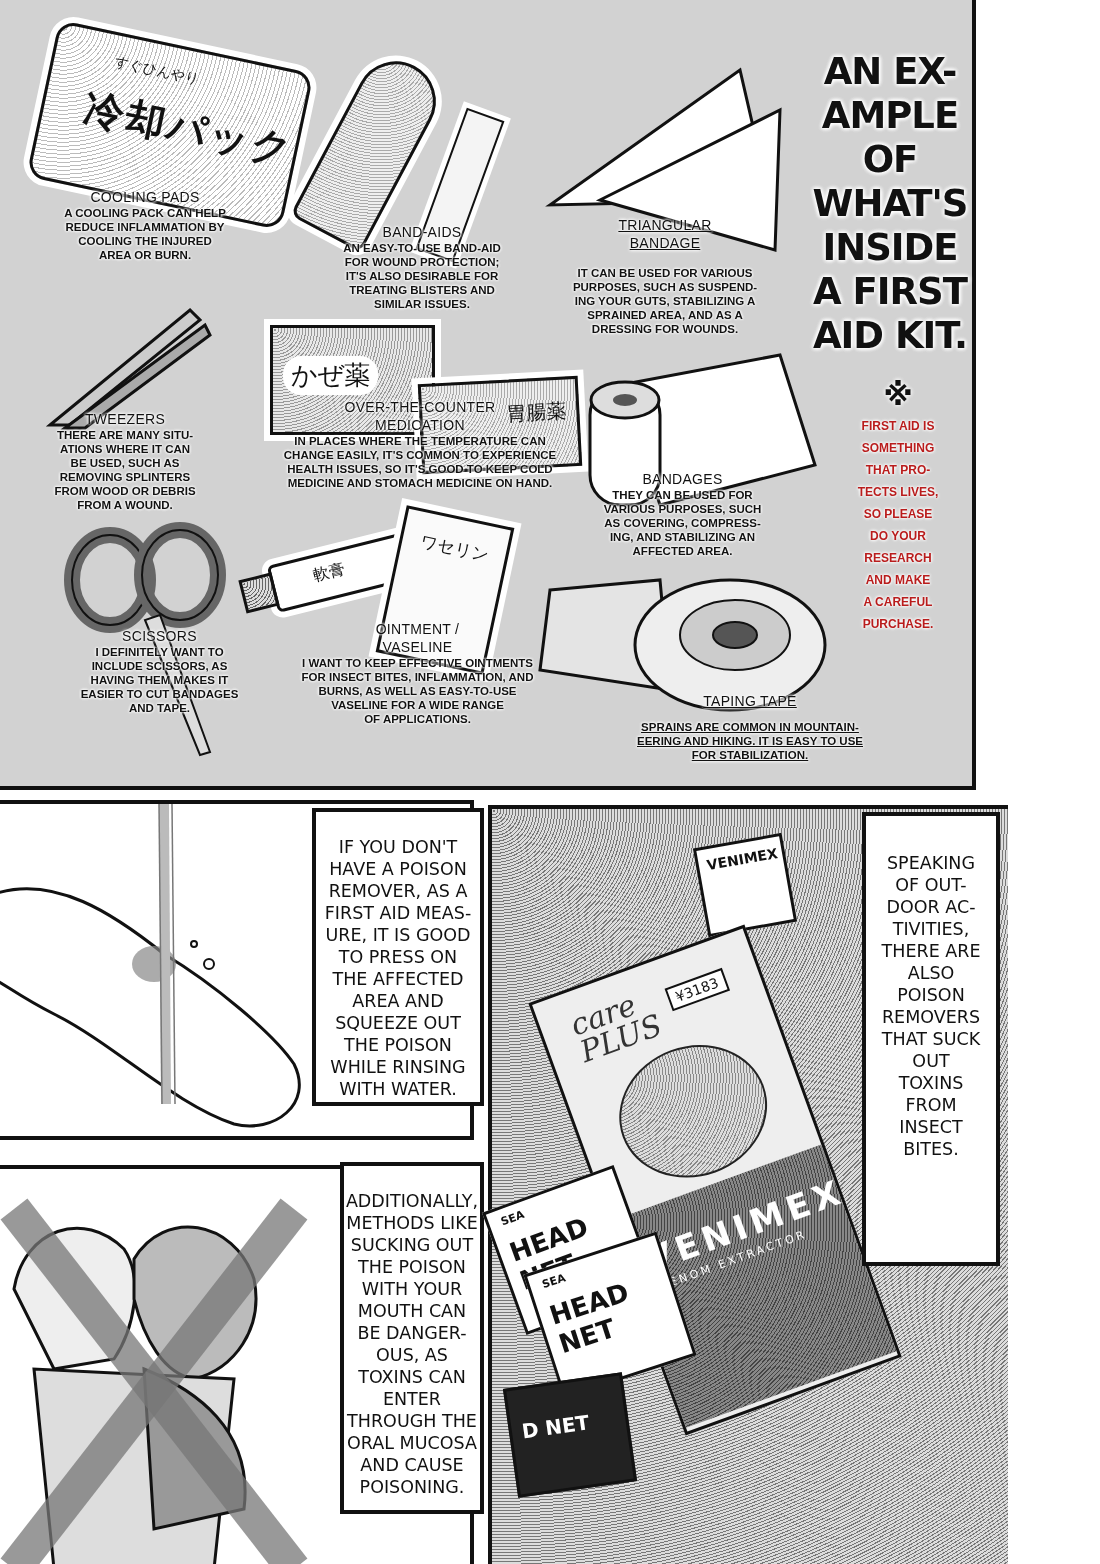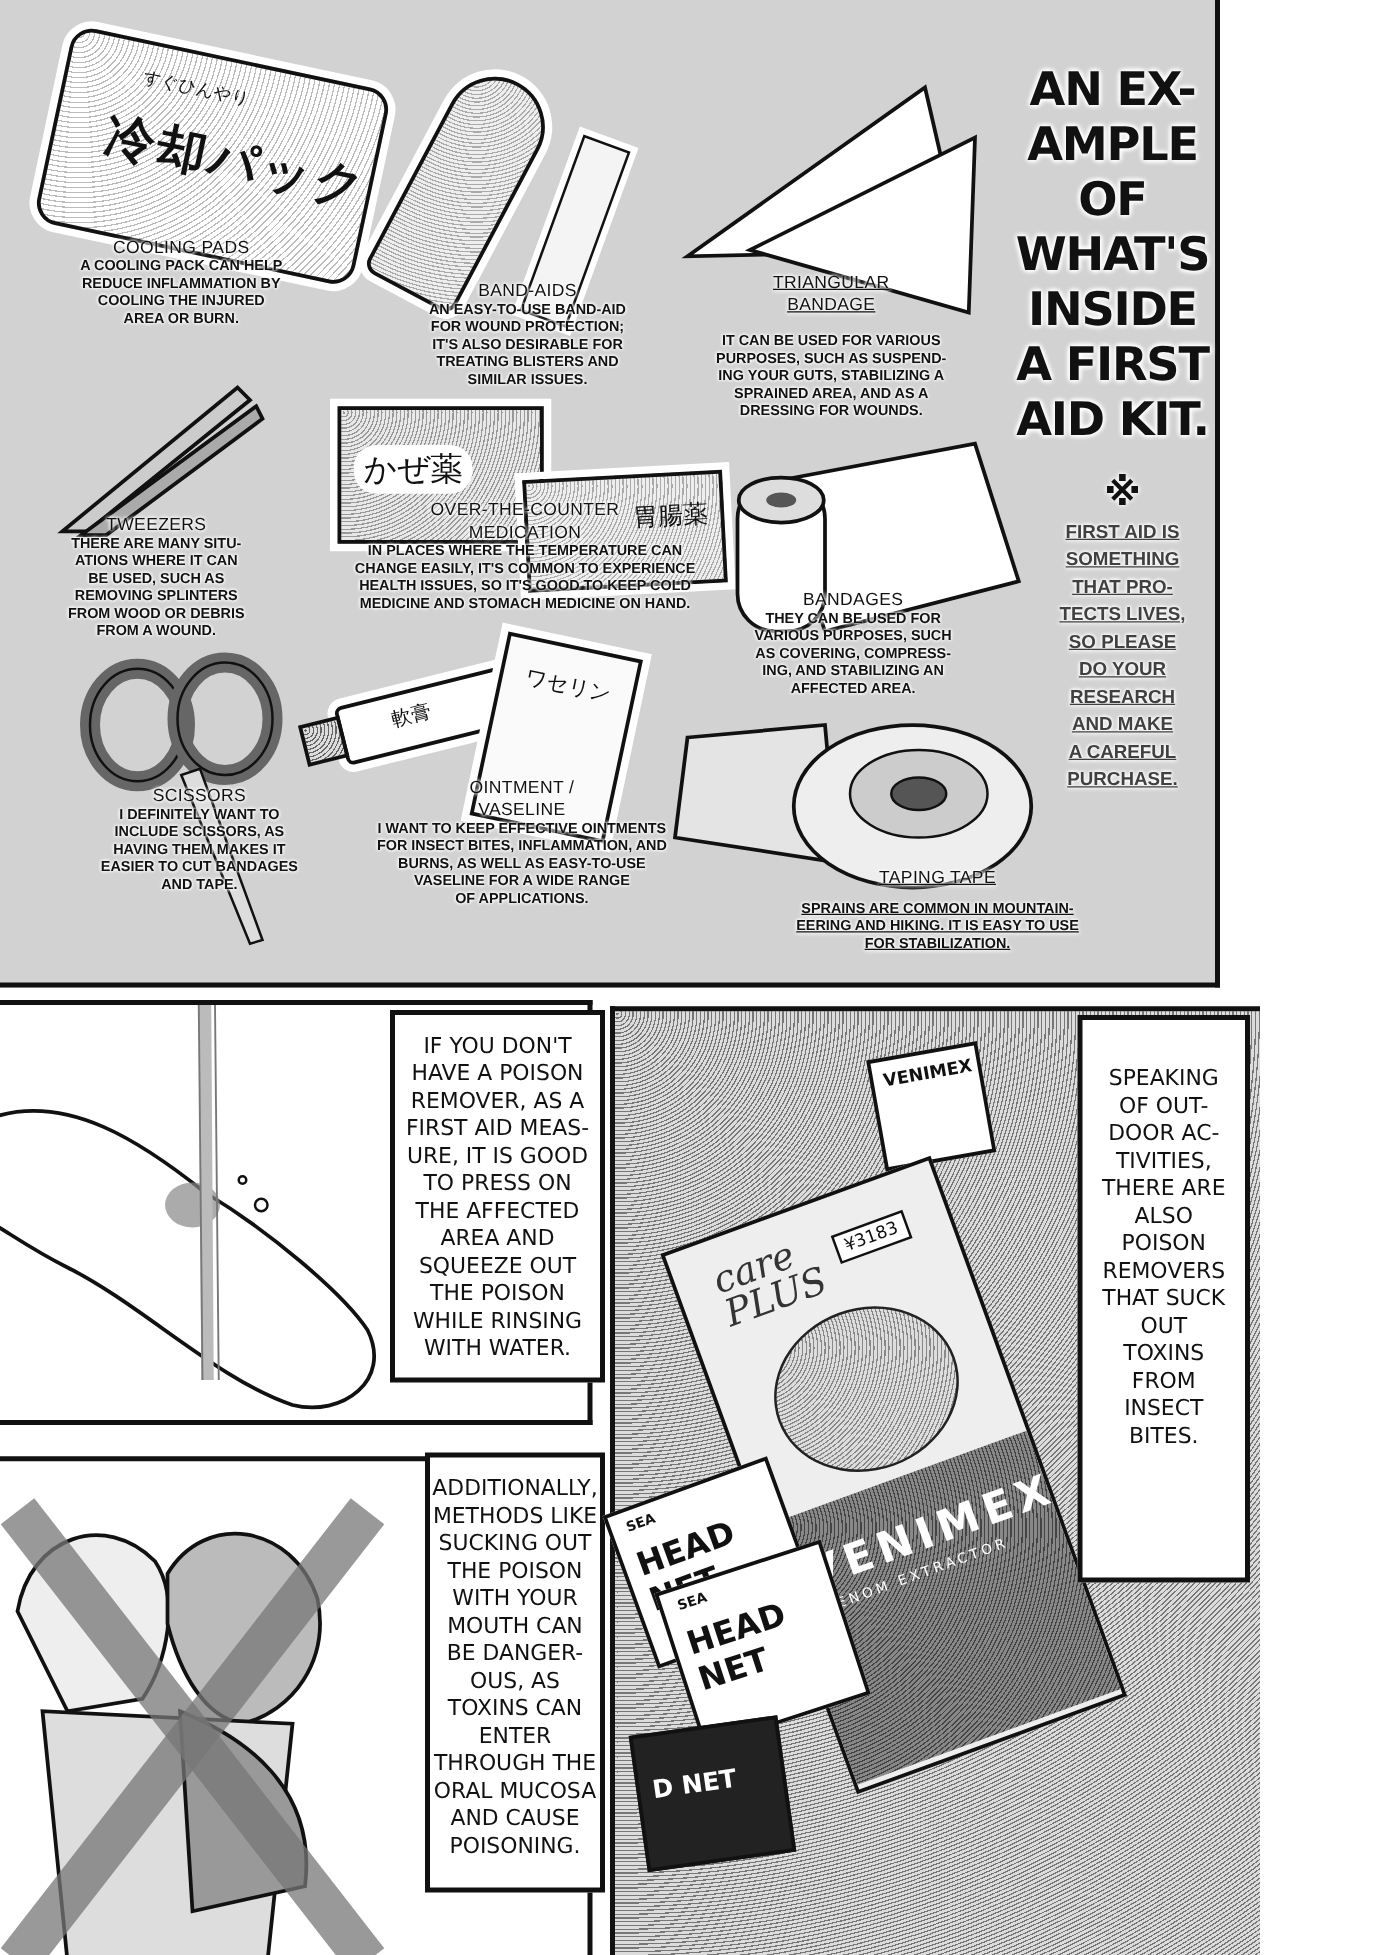--- a/index.html
+++ b/index.html
@@ -120,42 +120,41 @@
     text-shadow: 0 0 4px #fff, 0 0 4px #fff, 0 0 5px #fff, 0 0 5px #fff;
   }
   .note-col {
     position: absolute; left: 828px; top: 375px; width: 140px; text-align: center;
   }
   .note-mark {
     font-size: 30px; font-weight: bold; color: #111; line-height: 40px;
     text-shadow: 0 0 4px #fff, 0 0 4px #fff;
   }
   .note-text {
-    font-family: "Liberation Sans", sans-serif; font-weight: bold; font-size: 15px;
-    line-height: 22px; color: #404040; white-space: pre-line;
+    font-family: "Liberation Sans", sans-serif; font-weight: bold; font-size: 12px;
+    line-height: 22px; color: #b91c1c; white-space: pre-line;
     text-shadow: 0 0 3px #fff, 0 0 3px #fff, 0 0 4px #fff;
-    text-decoration: underline;
   }
 
   
   .panel {
     position: absolute; border: 4px solid #111; background: #fff; overflow: hidden;
   }
   .panel-water { left: -6px; top: 800px; width: 480px; height: 340px; border-left: none; }
   .panel-warning { left: -6px; top: 1165px; width: 480px; height: 420px; border-left: none; }
   .panel-products {
     left: 488px; top: 805px; width: 520px; height: 780px; border-right: none; border-bottom: none;
     background:
       repeating-radial-gradient(circle at 2px 2px, #777 0 1px, #dcdcdc 1px 3px);
   }
 
   .caption-box {
     position: absolute; background: #fff; border: 4px solid #111;
     font-family: "DejaVu Sans", sans-serif; font-size: 17.5px; line-height: 22px;
-    text-align: center; color: #111; white-space: pre-line; padding-top: 14px;
+    text-align: center; color: #111; white-space: pre-line; padding-top: 24px;
   }
   .caption-water { left: 312px; top: 808px; width: 172px; height: 298px; }
   .caption-warning { left: 340px; top: 1162px; width: 144px; height: 352px; }
   .caption-products { left: 862px; top: 812px; width: 138px; height: 454px; padding-top: 36px; }
 
   
   .leg-svg { position: absolute; left: 0; top: 0; }
 
   
   .kids-svg { position: absolute; left: 0; top: 0; }

